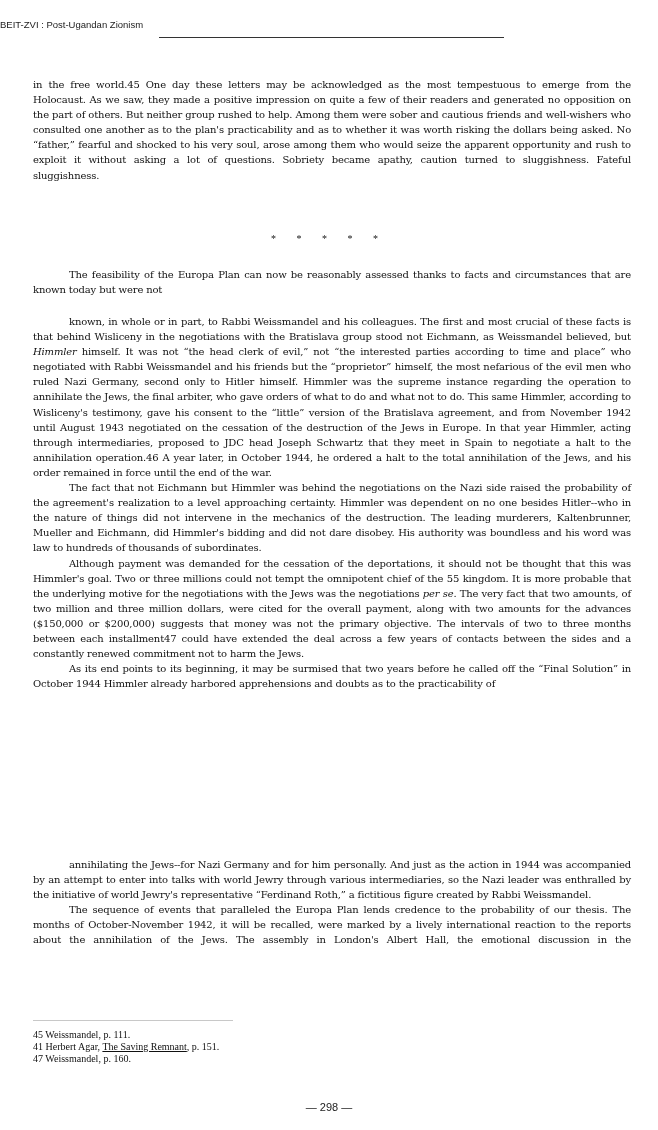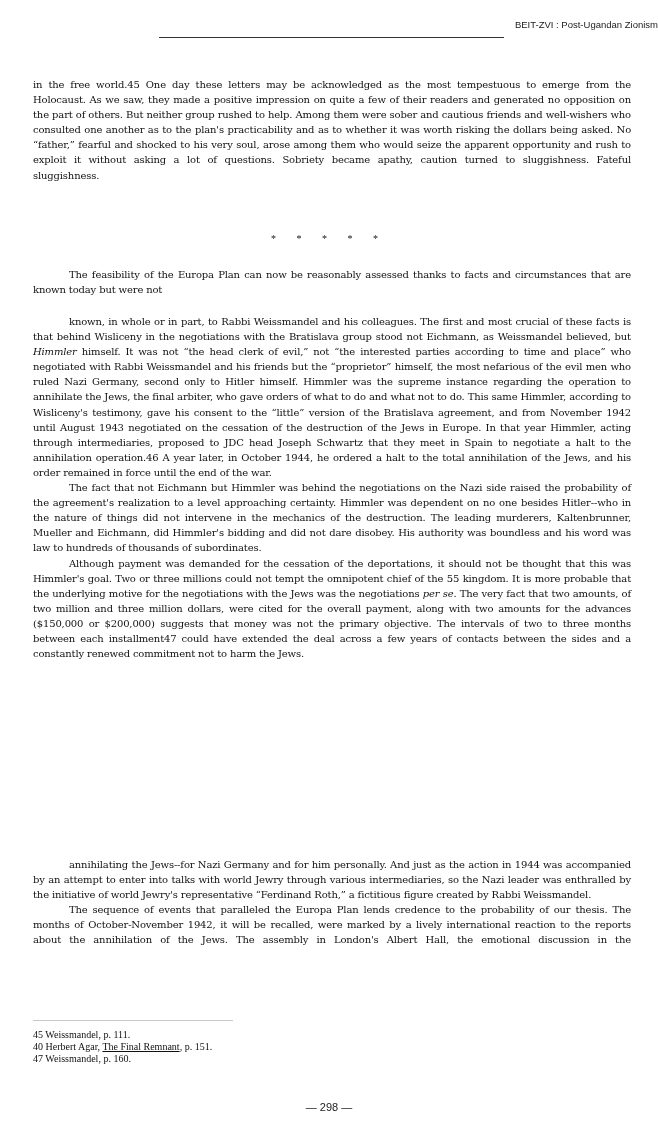--- a/index.html
+++ b/index.html
@@ -1,17 +1,17 @@
 <!DOCTYPE html>
 <html><head>
 <meta charset="utf-8">
 <style>
   html, body { margin: 0; padding: 0; background: #ffffff; }
   body { width: 658px; height: 1130px; position: relative; overflow: hidden; color: #111; }
-  .header { position: absolute; top: 19px; left: 0; width: 658px; text-align: right;
+  .header { position: absolute; top: 19px; left: 0; width: 658px; text-align: left;
     font-family: "Liberation Sans", sans-serif; font-size: 9.5px; color: #222; }
   .header-rule { position: absolute; top: 37px; left: 159px; width: 345px; height: 0;
     border-top: 1px solid #333; }
   .body-text { position: absolute; left: 33px; width: 598px;
     font-family: "DejaVu Serif", serif; font-size: 10px; line-height: 15.1px;
     text-align: justify; letter-spacing: -0.15px; word-spacing: 0px; }
   .body-text p { margin: 0; }
   .indent { text-indent: 36px; }
   .last-left { text-align-last: left; }
   .block1 { top: 77px; }
@@ -41,27 +41,28 @@
 <div class="stars">* * * * *</div>
 
 <div class="body-text block2">
   <p class="indent last-left">The feasibility of the Europa Plan can now be reasonably assessed thanks to facts and circumstances that are known today but were not</p>
 </div>
 
 <div class="body-text block3">
   <p class="indent last-left"><span>known, in whole or in part, to Rabbi Weissmandel and his colleagues. The first and most crucial of these facts is that behind Wisliceny in the negotiations with the Bratislava group stood not Eichmann, as Weissmandel believed, but </span><em>Himmler</em><span> himself. It was not “the head clerk of evil,” not “the interested parties according to time and place” who negotiated with Rabbi Weissmandel and his friends but the “proprietor” himself, the most nefarious of the evil men who ruled Nazi Germany, second only to Hitler himself. Himmler was the supreme instance regarding the operation to annihilate the Jews, the final arbiter, who gave orders of what to do and what not to do. This same Himmler, according to Wisliceny's testimony, gave his consent to the “little” version of the Bratislava agreement, and from November 1942 until August 1943 negotiated on the cessation of the destruction of the Jews in Europe. In that year Himmler, acting through intermediaries, proposed to JDC head Joseph Schwartz that they meet in Spain to negotiate a halt to the annihilation operation.46 A year later, in October 1944, he ordered a halt to the total annihilation of the Jews, and his order remained in force until the end of the war.</span></p>
   <p class="indent last-left">The fact that not Eichmann but Himmler was behind the negotiations on the Nazi side raised the probability of the agreement's realization to a level approaching certainty. Himmler was dependent on no one besides Hitler--who in the nature of things did not intervene in the mechanics of the destruction. The leading murderers, Kaltenbrunner, Mueller and Eichmann, did Himmler's bidding and did not dare disobey. His authority was boundless and his word was law to hundreds of thousands of subordinates.</p>
   <p class="indent last-left"><span>Although payment was demanded for the cessation of the deportations, it should not be thought that this was Himmler's goal. Two or three millions could not tempt the omnipotent chief of the 55 kingdom. It is more probable that the underlying motive for the negotiations with the Jews was the negotiations </span><em>per se</em><span>. The very fact that two amounts, of two million and three million dollars, were cited for the overall payment, along with two amounts for the advances ($150,000 or $200,000) suggests that money was not the primary objective. The intervals of two to three months between each installment47 could have extended the deal across a few years of contacts between the sides and a constantly renewed commitment not to harm the Jews.</span></p>
+  <p class="indent last-left">As its end points to its beginning, it may be surmised that two years before he called off the “Final Solution” in October 1944 Himmler already harbored apprehensions and doubts as to the practicability of</p>
 </div>
 
 <div class="body-text block4">
   <p class="indent last-left">annihilating the Jews--for Nazi Germany and for him personally. And just as the action in 1944 was accompanied by an attempt to enter into talks with world Jewry through various intermediaries, so the Nazi leader was enthralled by the initiative of world Jewry's representative “Ferdinand Roth,” a fictitious figure created by Rabbi Weissmandel.</p>
   <p class="indent" style="text-align-last: justify;">The sequence of events that paralleled the Europa Plan lends credence to the probability of our thesis. The months of October-November 1942, it will be recalled, were marked by a lively international reaction to the reports about the annihilation of the Jews. The assembly in London's Albert Hall, the emotional discussion in the</p>
 </div>
 
 <div class="fn-rule"></div>
 <div class="footnotes">
   <div class="fn">45 Weissmandel, p. 111.</div>
-  <div class="fn"><span>40 Herbert Agar, </span><a>The Final Remnant</a><span>, p. 151.</span></div>
+  <div class="fn"><span>41 Herbert Agar, </span><a>The Saving Remnant</a><span>, p. 151.</span></div>
   <div class="fn">47 Weissmandel, p. 160.</div>
 </div>
 
 <div class="page-number">—   298   —</div>
 
 </body></html>

